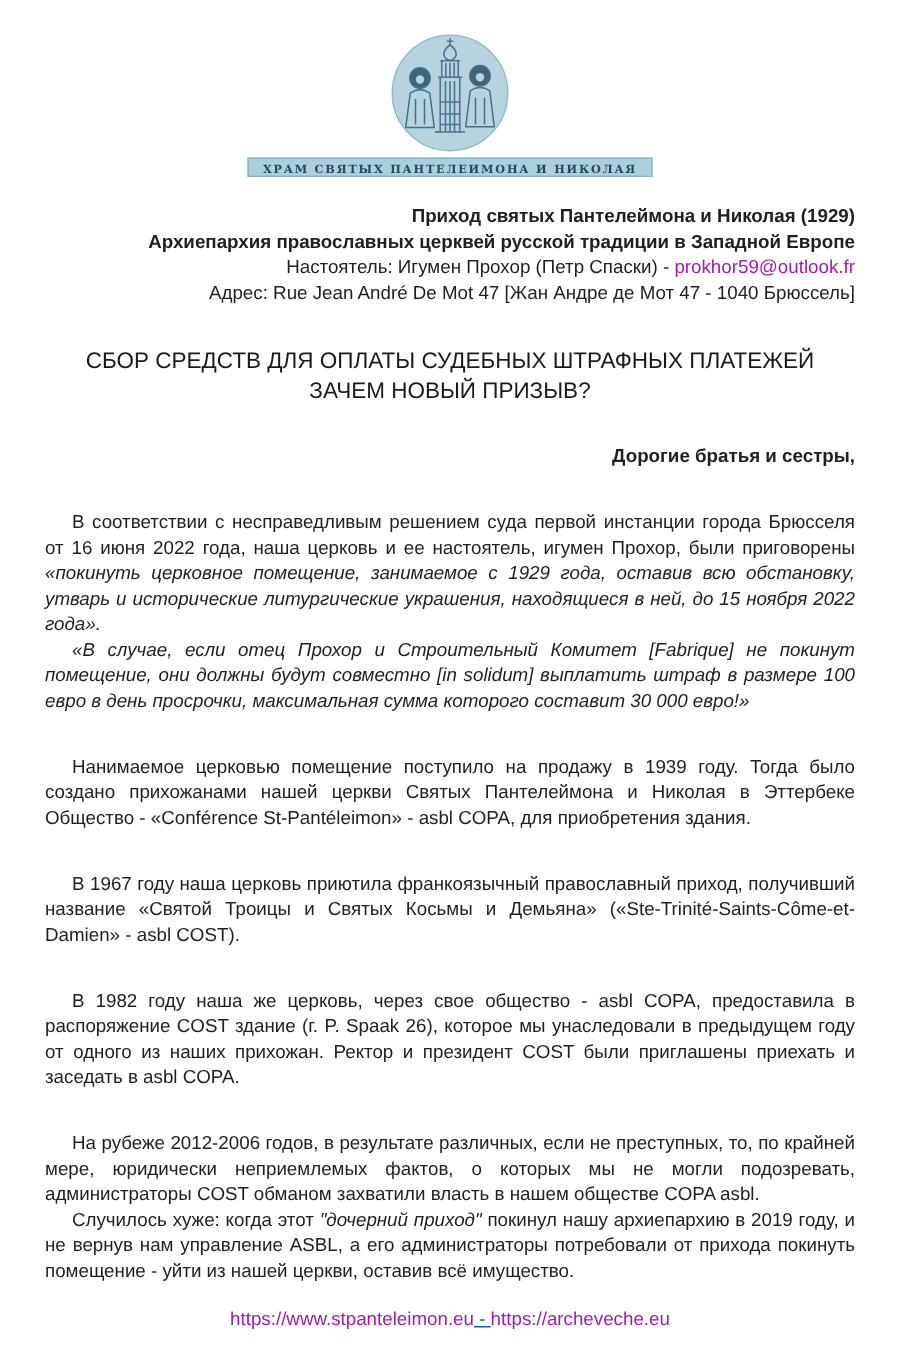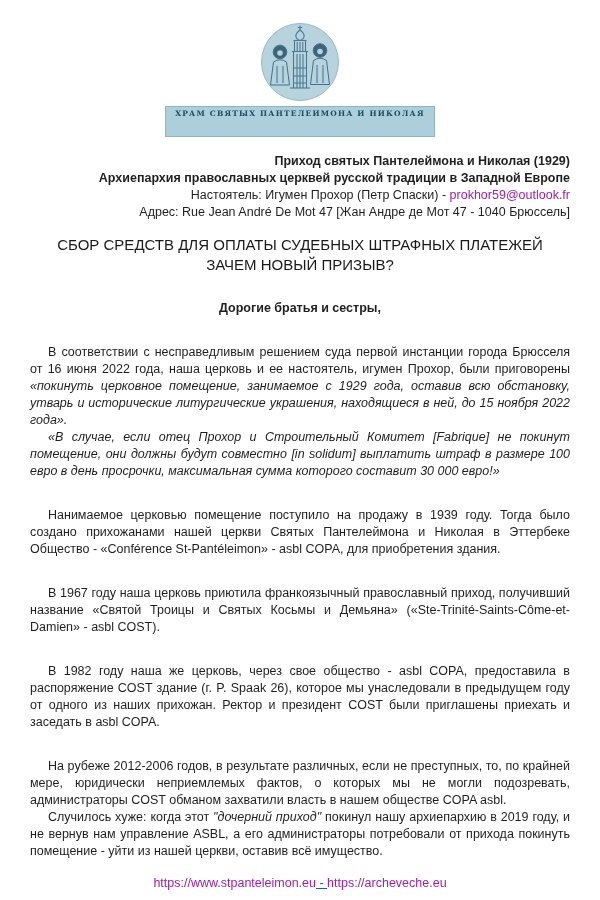--- a/index.html
+++ b/index.html
@@ -13,38 +13,38 @@
   
   .logo-wrap { text-align: center; }
   .emblem { display: block; margin: 0 auto; }
   .banner {
     display: inline-block;
     background: #accfdb;
     border: 1px solid #8fb5c4;
     color: #1d4b63;
     font-family: "DejaVu Serif", serif;
     font-size: 7.5px; font-weight: bold; letter-spacing: 1.2px;
-    padding: 2px 9px 18px 9px;
+    padding: 2px 9px 0 9px;
     margin-top: 0;
     white-space: nowrap;
   }
 
   
   .contact { text-align: right; margin-top: 16px; font-size: 12.5px; line-height: 17px; }
   .contact .b { font-weight: bold; }
   a.link { color: #a21caf; cursor: pointer; }
 
   
-  .doc-title { text-align: center; margin-top: 14px; font-size: 15px; line-height: 20px; color: #1a1a1a; }
+  .doc-title { text-align: center; margin-top: 27px; font-size: 15px; line-height: 20px; color: #1a1a1a; }
 
   
   .body { margin-top: 25px; font-size: 12.5px; line-height: 17px; text-align: justify; }
   .body p { margin: 0; text-indent: 18px; }
   .body .gap { margin-top: 27px; }
-  .salutation { font-weight: bold; text-indent: 0 !important; text-align: center; }
+  .salutation { font-weight: bold; text-indent: 0 !important; text-align: right; }
   .it { font-style: italic; }
   .ul { text-decoration: underline; }
 
   
   .footer { text-align: center; margin-top: 16px; font-size: 12.5px; }
   .footer span { color: #0563c1; text-decoration: underline; }
 </style>
 </head>
 <body>
 

